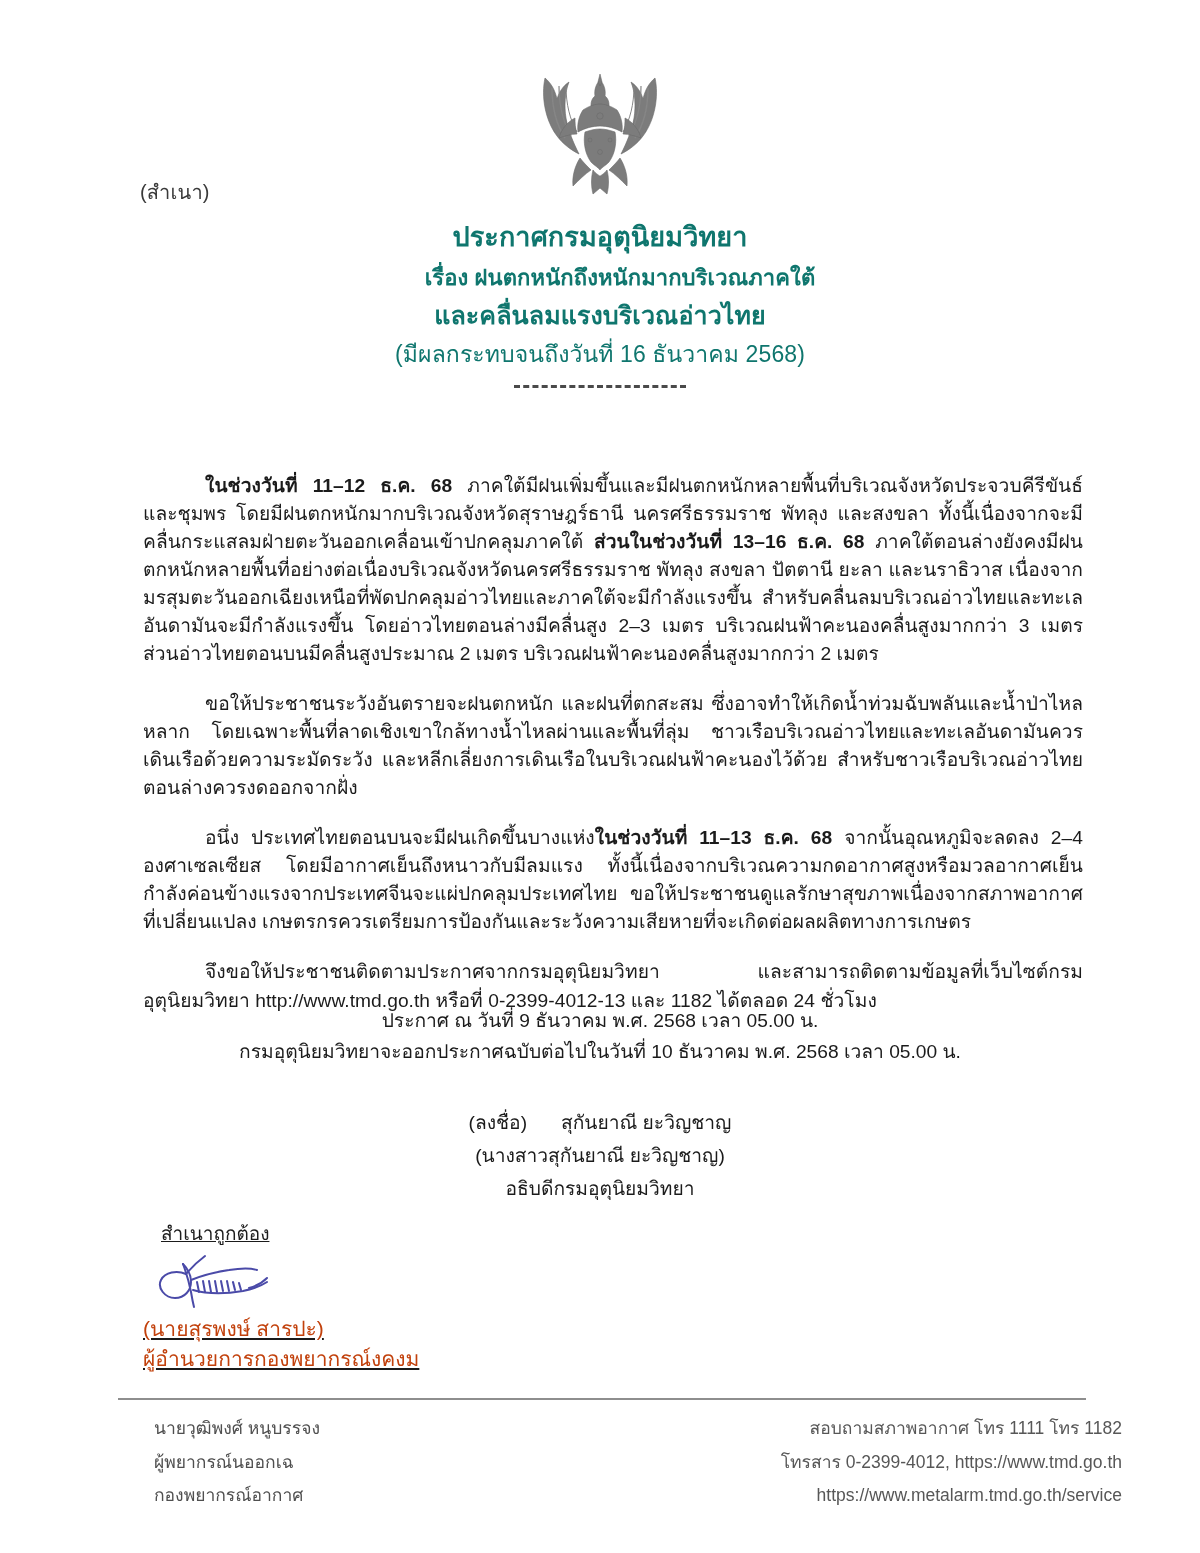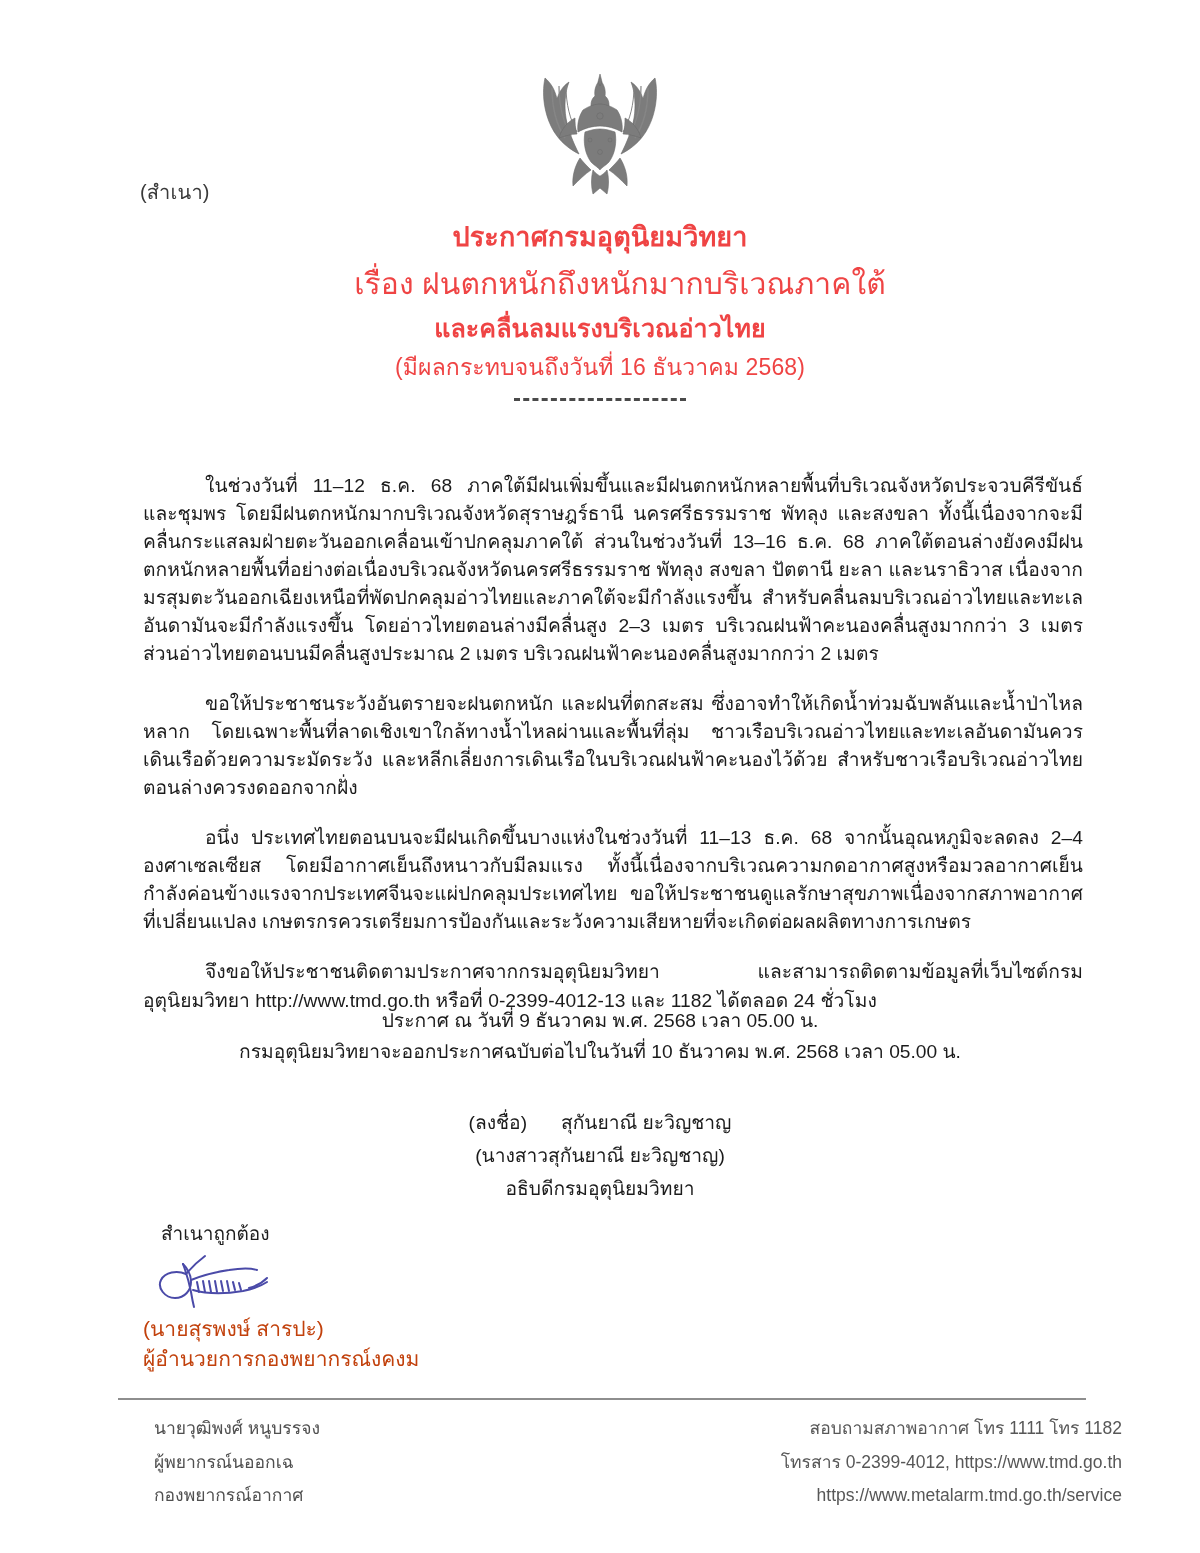--- a/index.html
+++ b/index.html
@@ -57,25 +57,25 @@
     position: absolute;
     top: 216px;
     left: 0;
     width: 1200px;
     text-align: center;
   }
   .title-line {
     font-size: 26px;
     font-weight: 700;
     line-height: 1.62;
-    color: #ef4444;
+    color: #0f766e;
     letter-spacing: 0.1px;
   }
   .title-line.t1 { font-size: 27px; }
-  .title-line.t2 { font-size: 30px; font-weight: 400; padding-left: 40px; }
+  .title-line.t2 { font-size: 22px; font-weight: 700; padding-left: 40px; }
   .title-line.t3 { font-size: 25px; font-weight: 600; }
   .title-line.t4 { font-size: 23px; font-weight: 400; }
   .title-line.t5 { font-size: 23px; font-weight: 700; }
 
   .divider-dash {
     margin: 12px auto 0 auto;
     width: 172px;
     height: 0;
     border-top: 3px dashed #2b2b2b;
     opacity: 0.85;
@@ -91,21 +91,21 @@
   .para {
     font-size: 19.2px;
     line-height: 1.46;
     text-align: justify;
     text-justify: inter-word;
     color: #1b1b1b;
     margin: 0 0 22px 0;
     letter-spacing: 0.05px;
   }
   .para .ind { display: inline-block; width: 62px; }
-  .para b, .para .bold { font-weight: 400; }
+  .para b, .para .bold { font-weight: 700; }
 
   
   .date-lines {
     position: absolute;
     left: 0;
     top: 1005px;
     width: 1200px;
     text-align: center;
   }
   .date-lines div {
@@ -129,20 +129,21 @@
     white-space: pre;
   }
   .sign-row .lbl { margin-right: 34px; }
 
   
   .cert-block {
     position: absolute;
     left: 143px;
     top: 1218px;
     width: 430px;
+    text-decoration: underline;
   }
   .cert-label {
     font-size: 19px;
     color: #1d1d1d;
     margin-left: 18px;
   }
   .cert-sig {
     height: 62px;
     margin: 2px 0 2px 10px;
   }

